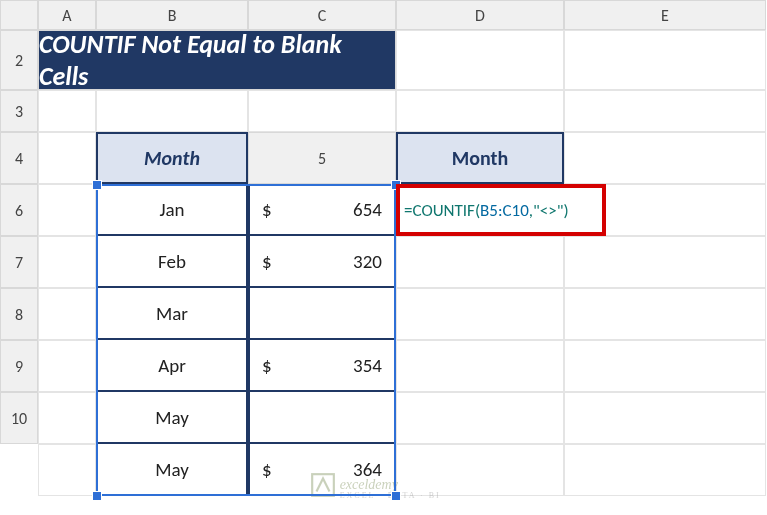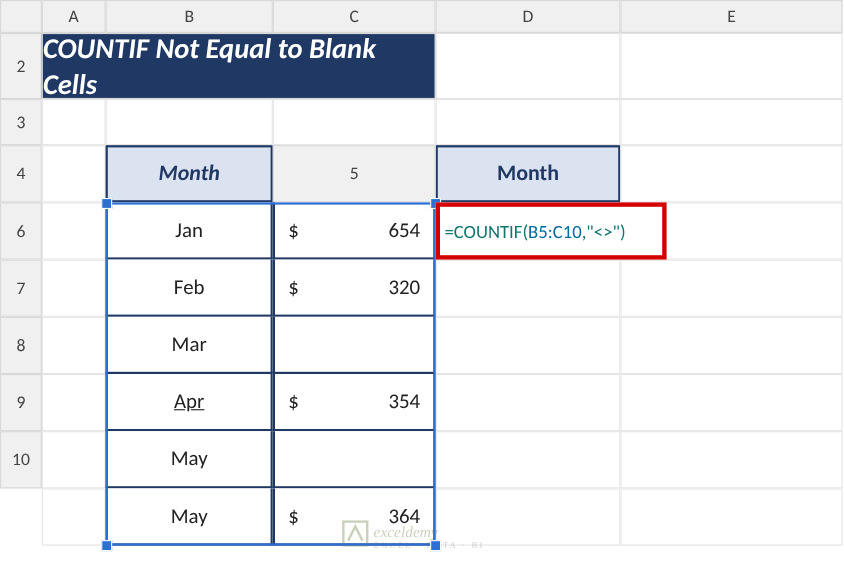--- a/index.html
+++ b/index.html
@@ -191,21 +191,21 @@
   <div class="tbl-cell month" style="grid-column:3;grid-row:7;">Mar</div>
   <div class="tbl-cell amt" style="grid-column:4;grid-row:7;">
     <span class="dollar"></span>
     <span class="num"></span>
   </div>
   <div class="cell-bg" style="grid-column:5;grid-row:7;"></div>
   <div class="cell-bg" style="grid-column:6;grid-row:7;"></div>
 
   <div class="row-header">8</div>
   <div class="cell-bg" style="grid-column:2;grid-row:8;"></div>
-  <div class="tbl-cell month" style="grid-column:3;grid-row:8;text-decoration:underline;">Apr</div>
+  <div class="tbl-cell month" style="grid-column:3;grid-row:8;">Apr</div>
   <div class="tbl-cell amt" style="grid-column:4;grid-row:8;">
     <span class="dollar">$</span>
     <span class="num">354</span>
   </div>
   <div class="cell-bg" style="grid-column:5;grid-row:8;"></div>
   <div class="cell-bg" style="grid-column:6;grid-row:8;"></div>
 
   <div class="row-header">9</div>
   <div class="cell-bg" style="grid-column:2;grid-row:9;"></div>
   <div class="tbl-cell month" style="grid-column:3;grid-row:9;">May</div>

